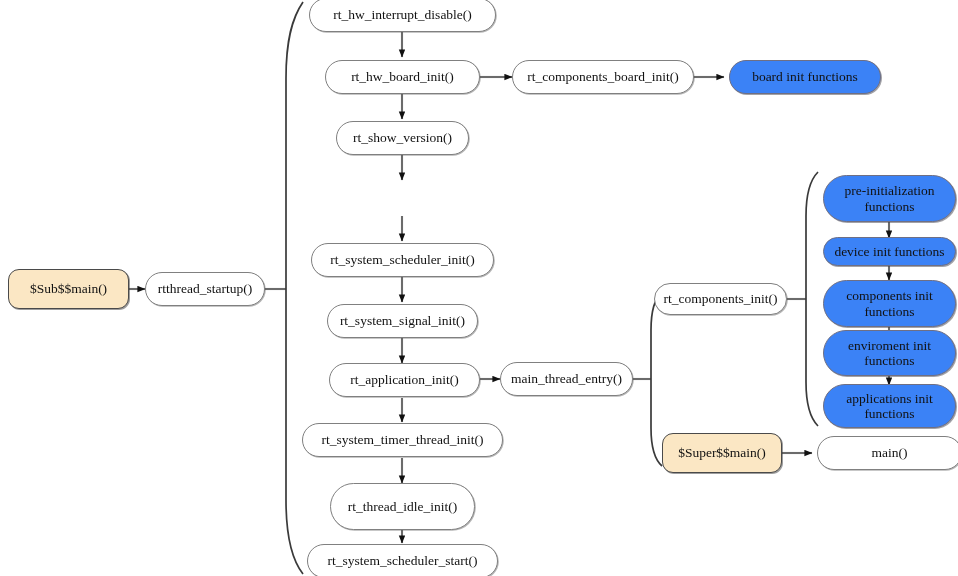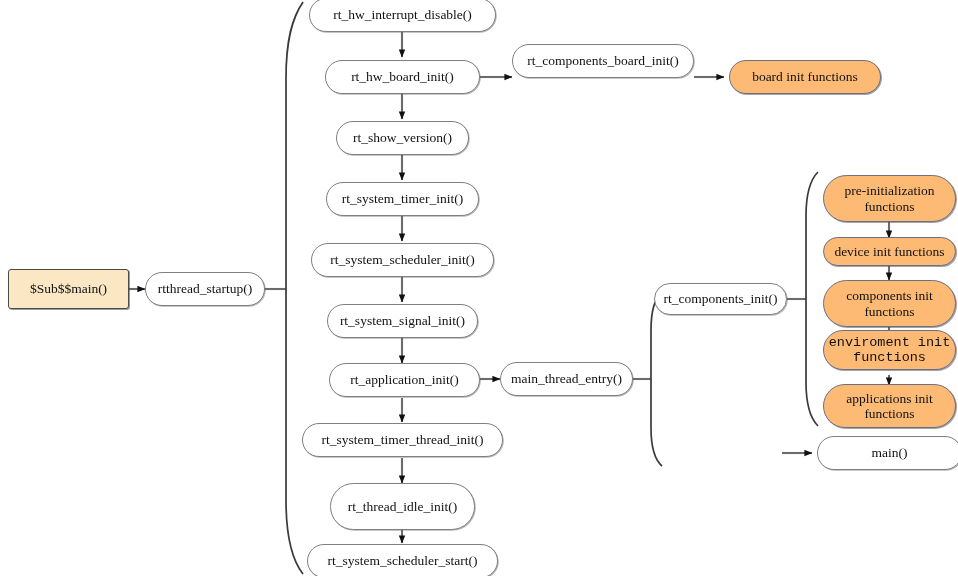--- a/index.html
+++ b/index.html
@@ -27,29 +27,29 @@
   }
   
   .stadium{
     background:#ffffff;
     border:1.4px solid #808080;
     border-radius:999px;
     box-shadow:0.8px 0.8px 0 rgba(90,90,90,0.45);
   }
   
   .stadium.blue{
-    background:#fdba74;
+    background:#3b82f6;
     border:1.4px solid #6f6f83;
     box-shadow:1px 1px 0 rgba(70,70,80,0.5);
   }
   
   .rect{
     background:#fbe7c4;
     border:1.4px solid #4a4a4a;
-    border-radius:3px;
+    border-radius:11px;
     box-shadow:1px 1px 0 rgba(60,60,60,0.5);
   }
   .node span{display:block;}
 </style>
 </head>
 <body>
 
 <div id="canvas">
 
   <svg class="edges" viewBox="0 0 958 576">
@@ -113,23 +113,20 @@
   </div>
 
   <div class="node stadium" style="left:325px;top:60px;width:155px;height:34px;">
     <span>rt_hw_board_init()</span>
   </div>
 
   <div class="node stadium" style="left:336px;top:121px;width:133px;height:34px;">
     <span>rt_show_version()</span>
   </div>
 
-  <div class="node stadium" style="left:326px;top:182px;width:153px;height:34px;">
-    <span>rt_system_timer_init()</span>
-  </div>
 
   <div class="node stadium" style="left:311px;top:243px;width:183px;height:34px;align-items:center;">
     <span>rt_system_scheduler_init()</span>
   </div>
 
   <div class="node stadium" style="left:327px;top:304px;width:151px;height:34px;text-align:right;">
     <span>rt_system_signal_init()</span>
   </div>
 
   <div class="node stadium" style="left:329px;top:363px;width:151px;height:34px;">
@@ -141,21 +138,21 @@
   </div>
 
   <div class="node stadium" style="left:330px;top:483px;width:145px;height:47px;">
     <span>rt_thread_idle_init()</span>
   </div>
 
   <div class="node stadium" style="left:307px;top:544px;width:191px;height:34px;">
     <span>rt_system_scheduler_start()</span>
   </div>
 
-  <div class="node stadium" style="left:512px;top:44px;width:182px;height:34px;">
+  <div class="node stadium" style="left:512px;top:60px;width:182px;height:34px;">
     <span>rt_components_board_init()</span>
   </div>
 
   <div class="node stadium blue" style="left:729px;top:60px;width:152px;height:34px;">
     <span>board init functions</span>
   </div>
 
   <div class="node stadium" style="left:500px;top:362px;width:133px;height:34px;">
     <span>main_thread_entry()</span>
   </div>
@@ -171,28 +168,31 @@
 
   <div class="node stadium blue" style="left:823px;top:237px;width:133px;height:29px;">
     <span>device init functions</span>
   </div>
 
   <div class="node stadium blue" style="left:823px;top:280px;width:133px;height:47px;">
     <span>components init
 functions</span>
   </div>
 
-  <div class="node stadium blue" style="left:823px;top:330px;width:133px;height:40px;font-family:Liberation Mono, monospace;">
+  <div class="node stadium blue" style="left:823px;top:330px;width:133px;height:46px;">
     <span>enviroment init
 functions</span>
   </div>
 
   <div class="node stadium blue" style="left:823px;top:384px;width:133px;height:44px;">
     <span>applications init
 functions</span>
   </div>
 
+  <div class="node rect" style="left:662px;top:433px;width:120px;height:40px;">
+    <span>$Super$$main()</span>
+  </div>
 
   <div class="node stadium" style="left:817px;top:436px;width:145px;height:34px;">
     <span>main()</span>
   </div>
 
 </div>
 
 </body></html>

